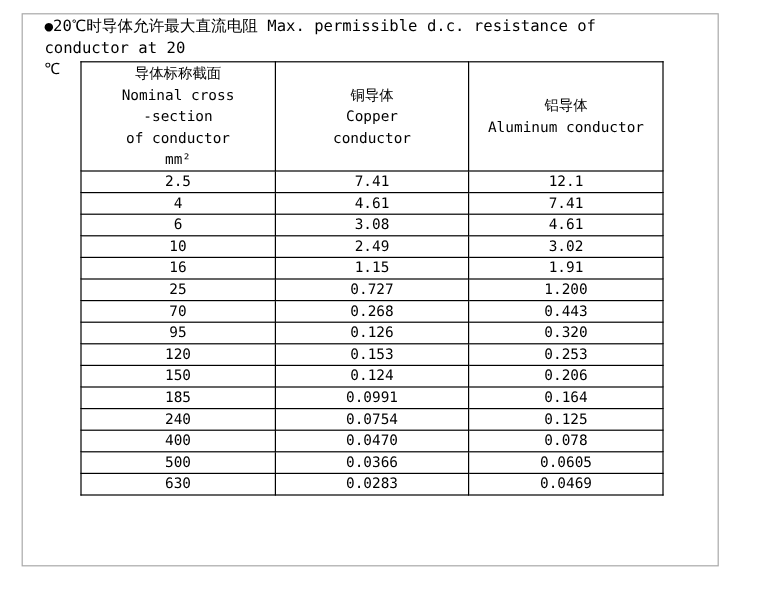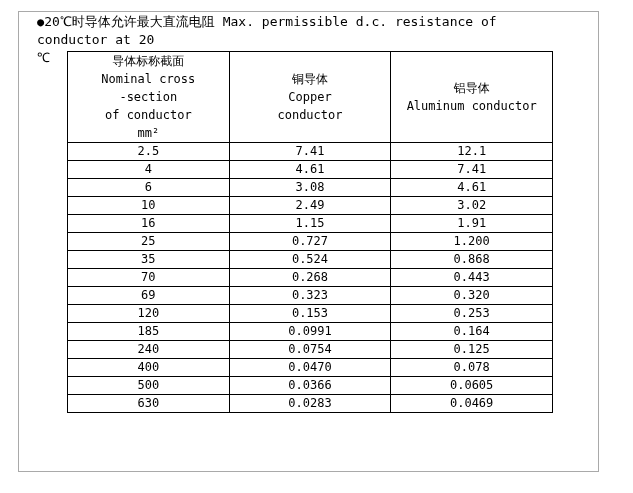--- a/index.html
+++ b/index.html
@@ -106,45 +106,45 @@
     <td>1.15</td>
     <td>1.91</td>
   </tr>
 
   <tr>
     <td>25</td>
     <td>0.727</td>
     <td>1.200</td>
   </tr>
 
-  <tr>
-    <td>35</td>
-    <td>0.524</td>
-    <td>0.868</td>
-  </tr>
 
 
   <tr>
     <td>70</td>
     <td>0.268</td>
     <td>0.443</td>
   </tr>
 
   <tr>
-    <td>69</td>
-    <td>0.323</td>
+    <td>95</td>
+    <td>0.126</td>
     <td>0.320</td>
   </tr>
 
   <tr>
     <td>120</td>
     <td>0.153</td>
     <td>0.253</td>
   </tr>
 
+  <tr>
+    <td>150</td>
+    <td>0.124</td>
+    <td>0.206</td>
+  </tr>
 
   <tr>
     <td>185</td>
     <td>0.0991</td>
     <td>0.164</td>
   </tr>
 
   <tr>
     <td>240</td>
     <td>0.0754</td>

